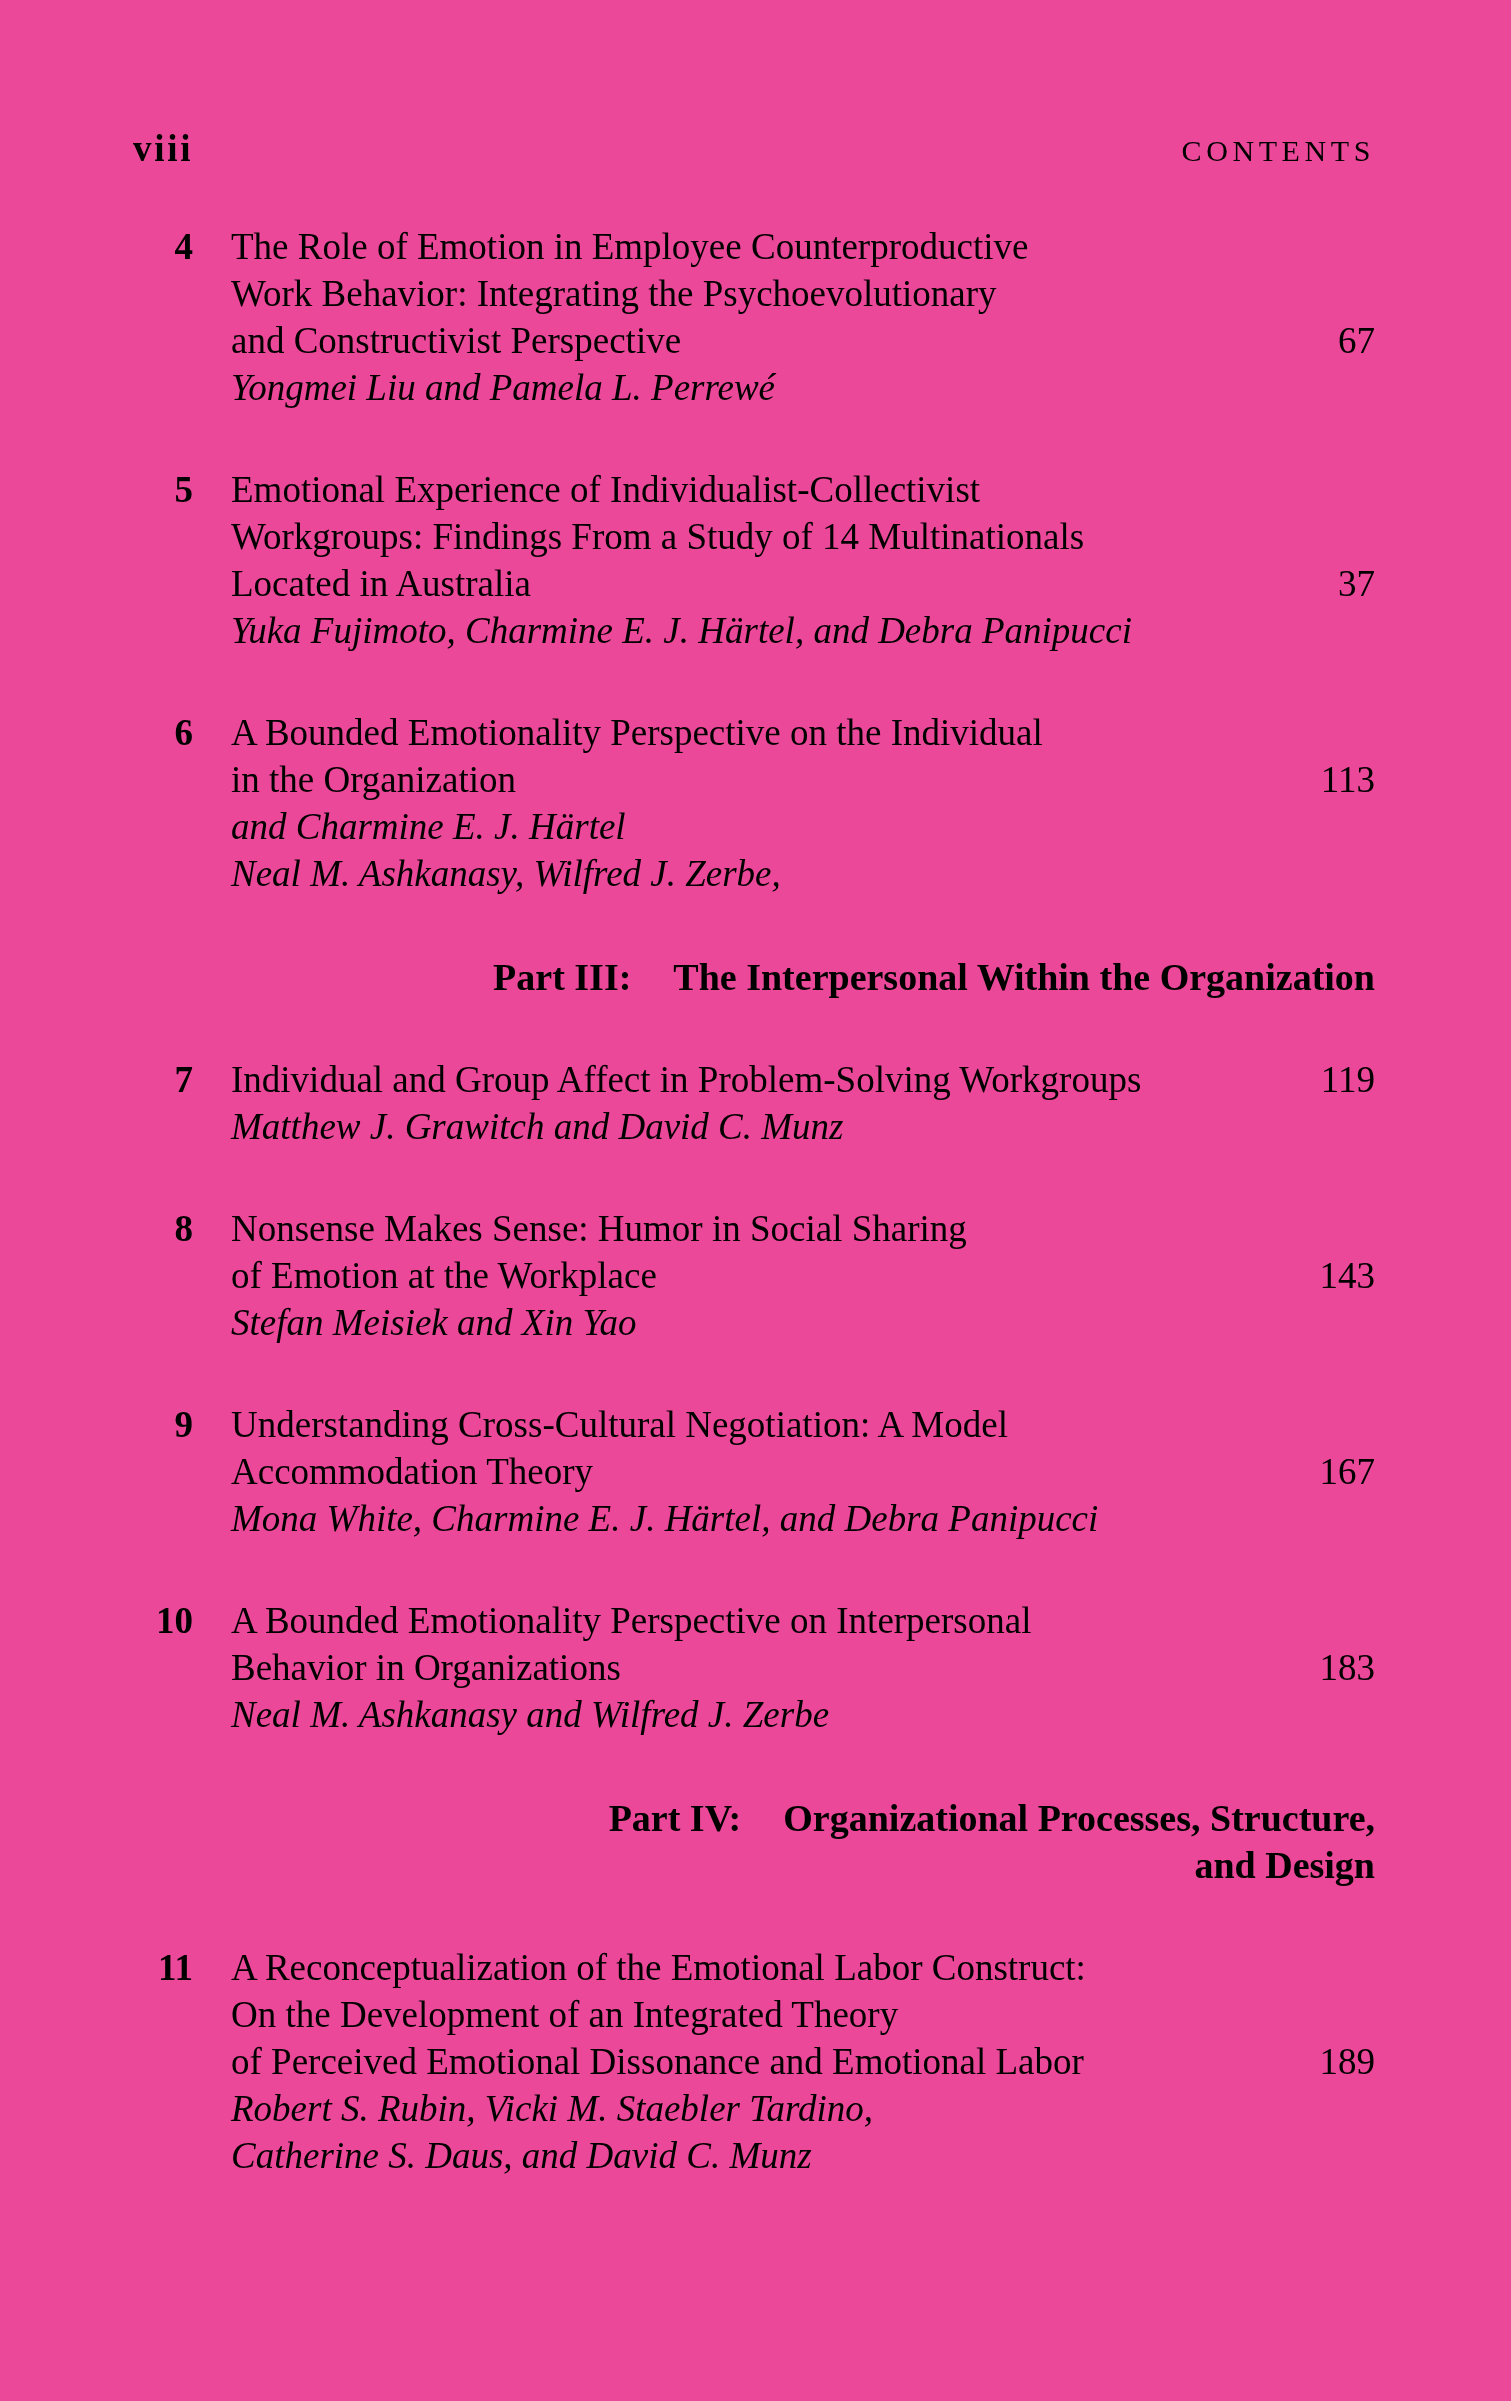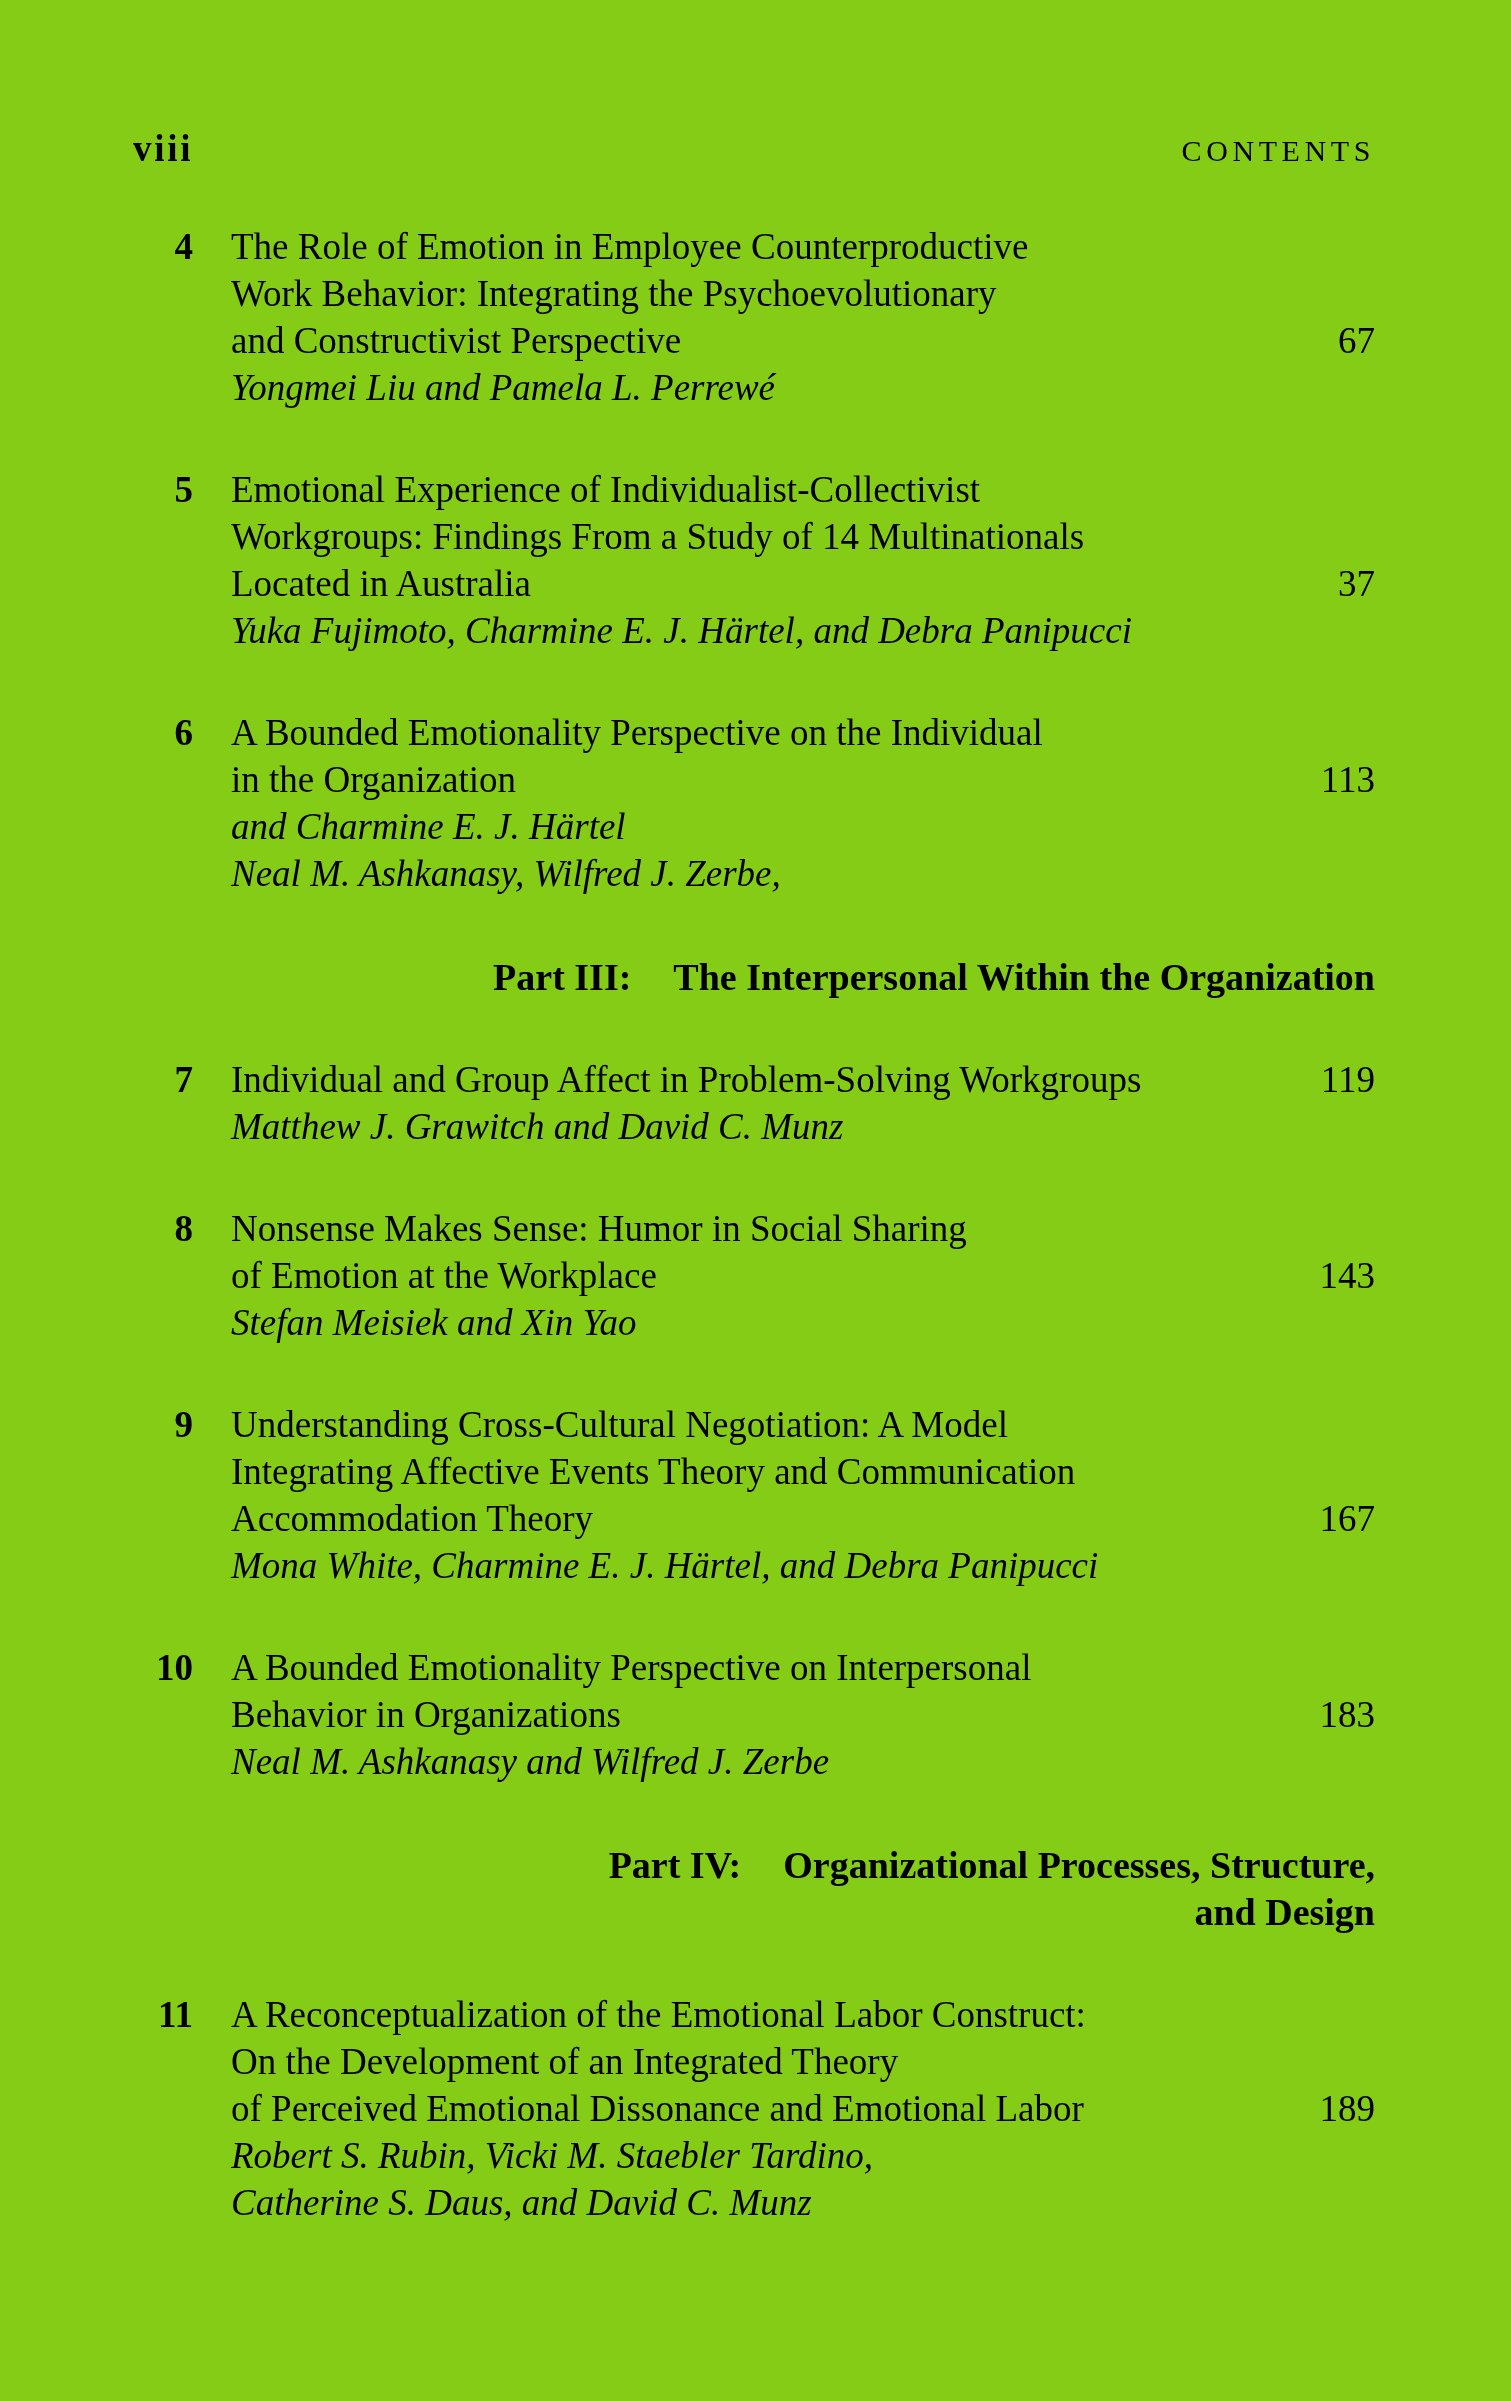--- a/index.html
+++ b/index.html
@@ -1,21 +1,21 @@
 <!DOCTYPE html>
 <html style="font-size:14.7px"><head>
 <meta charset="utf-8">
 <style>
   html, body { margin: 0; padding: 0; background: #e8e8e8; }
   .page {
     position: relative;
     width: 1512px;
     height: 2401px;
     margin: 0 auto;
-    background: #84cc16;
+    background: #ec4899;
     color: #000000;
     font-family: "Liberation Serif", "DejaVu Serif", serif;
     box-sizing: border-box;
     padding: 125px 137px 0 133px;
     overflow: hidden;
     -webkit-font-smoothing: antialiased;
   }
   .page-header {
     display: flex;
     justify-content: space-between;
@@ -166,24 +166,20 @@
     </div>
   </div>
 
   <div class="entry">
     <div class="line">
       <span class="num">9</span>
       <span class="title">Understanding Cross-Cultural Negotiation: A Model</span>
     </div>
     <div class="line">
       <span class="num"></span>
-      <span class="title">Integrating Affective Events Theory and Communication</span>
-    </div>
-    <div class="line">
-      <span class="num"></span>
       <span class="title">Accommodation Theory</span>
       <span class="page-num">167</span>
     </div>
     <div class="line">
       <span class="num"></span>
       <span class="title authors">Mona White, Charmine E. J. Härtel, and Debra Panipucci</span>
     </div>
   </div>
 
   <div class="entry">

